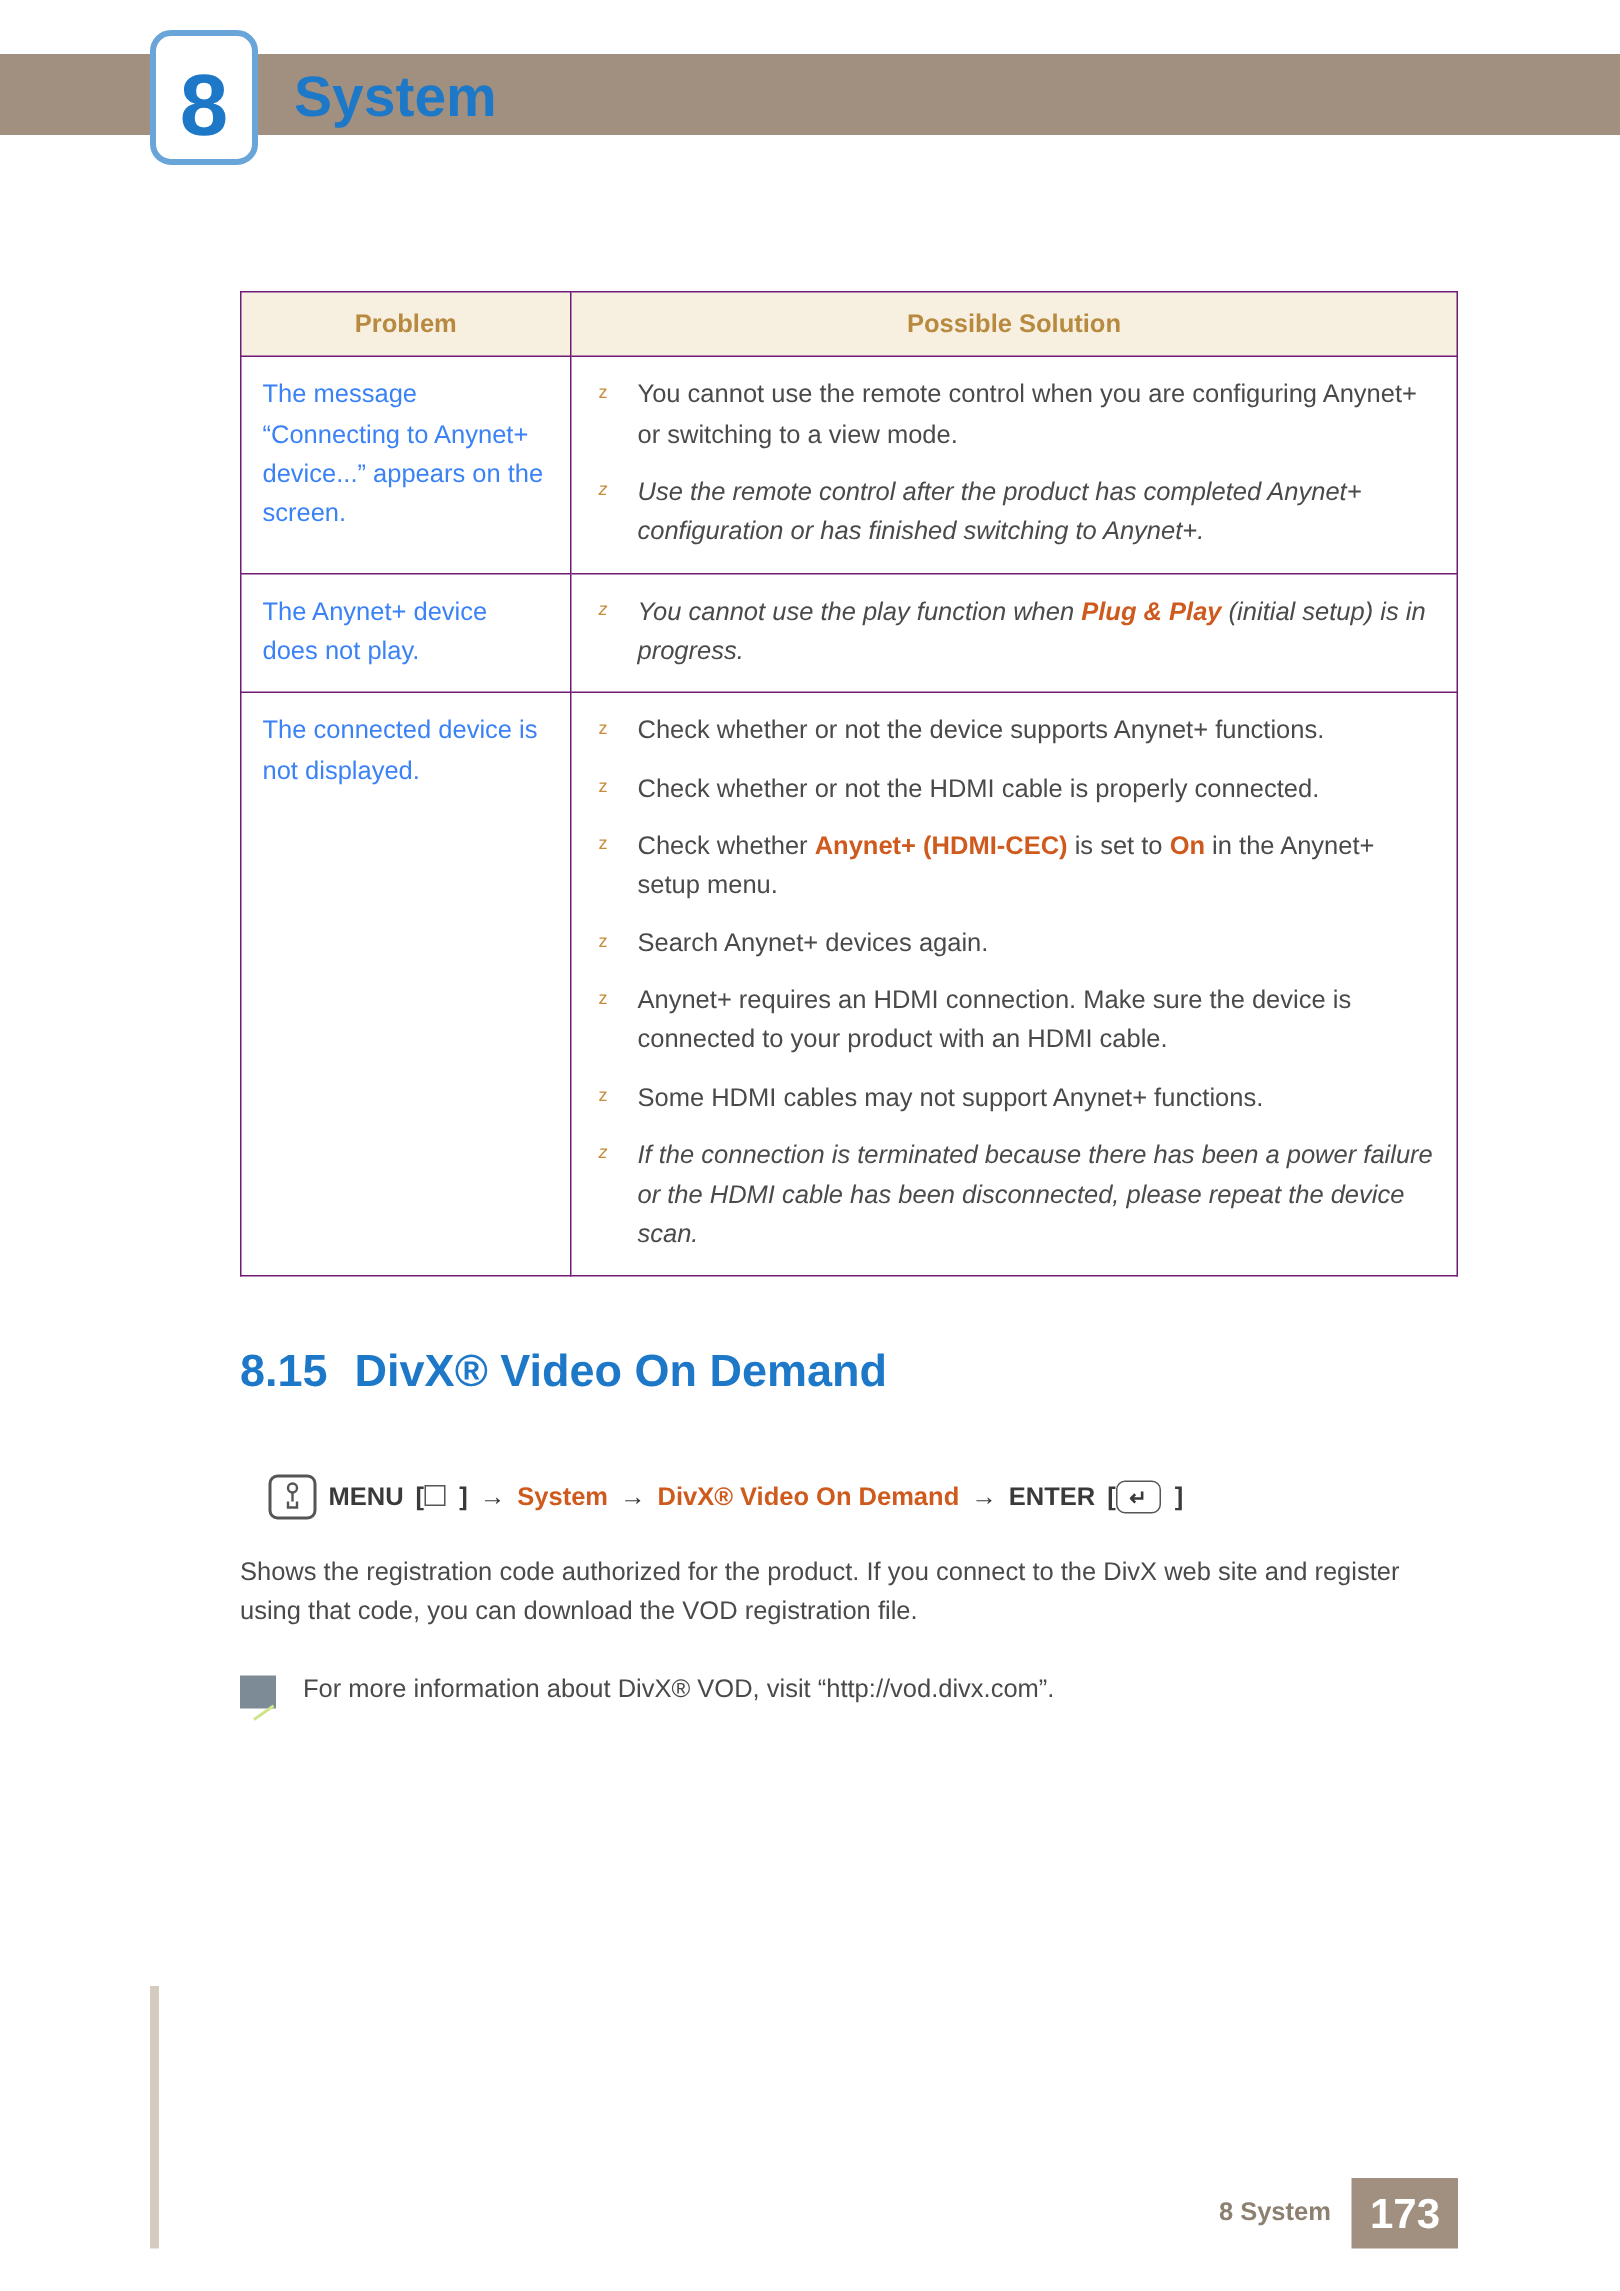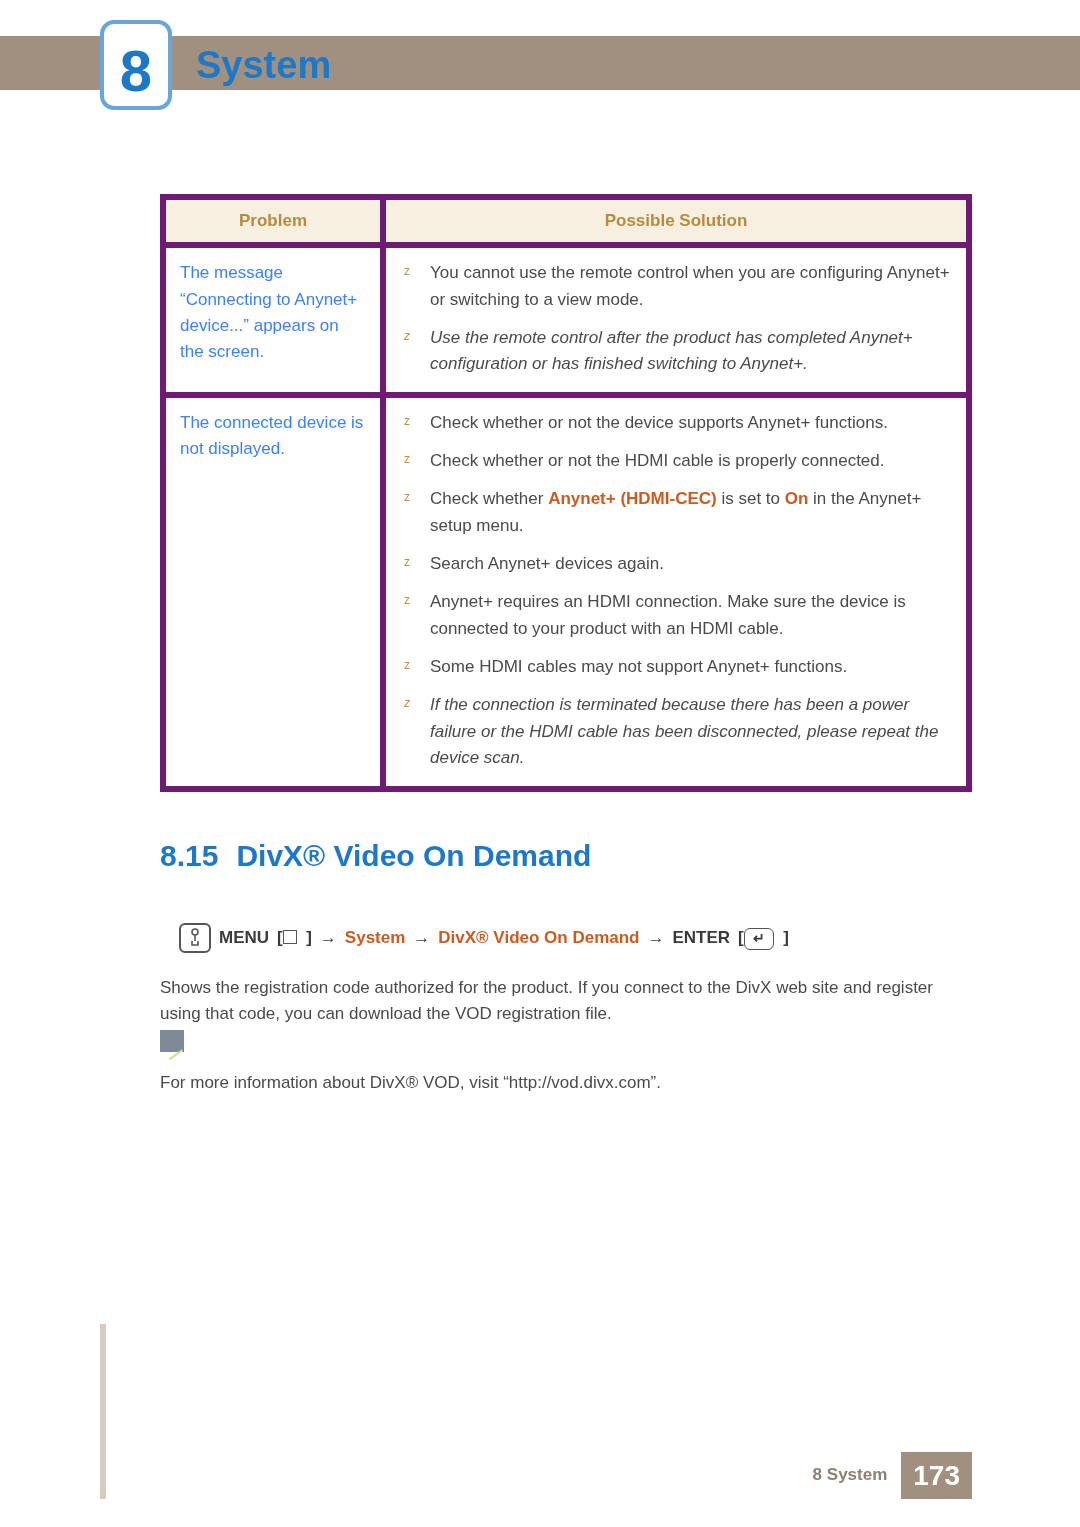--- a/index.html
+++ b/index.html
@@ -54,21 +54,21 @@
     left: 160px;
     right: 108px;
   }
 
   table.troubleshoot {
     border-collapse: collapse;
     width: 100%;
     font-size: 17px;
   }
   table.troubleshoot th, table.troubleshoot td {
-    border: 6px solid #701a75;
+    border: 1px solid #701a75;
     vertical-align: top;
   }
   table.troubleshoot th {
     background: #f7efe0;
     color: #b78a3f;
     font-weight: bold;
     text-align: center;
     padding: 8px 6px;
   }
   table.troubleshoot td.problem-cell {
@@ -141,24 +141,24 @@
     font-size: 14px;
     font-weight: bold;
   }
 
   .body-text {
     margin-top: 22px;
     color: #4a4a4a;
   }
 
   .note-row {
+    margin-top: 26px;
     display: flex;
     gap: 18px;
-    align-items: flex-start;
-    flex-direction: column;
+    align-items: center;
   }
   .note-icon {
     width: 24px; height: 22px;
     background: #7d8b96;
     position: relative;
     flex-shrink: 0;
     margin-top: 2px;
   }
   .note-icon::after {
     content: "";
@@ -219,20 +219,30 @@
         <th>Possible Solution</th>
       </tr>
     </thead>
     <tbody>
       <tr>
         <td class="problem-cell">The message “Connecting to Anynet+ device...” appears on the screen.</td>
         <td class="solution-cell">
           <ul class="sol-list">
             <li>You cannot use the remote control when you are configuring Anynet+ or switching to a view mode.</li>
             <li>Use the remote control after the product has completed Anynet+ configuration or has finished switching to Anynet+.</li>
+          </ul>
+        </td>
+      </tr>
+      <tr>
+        <td class="problem-cell">The Anynet+ device does not play.</td>
+        <td class="solution-cell">
+          <ul class="sol-list">
+            <li>
+              <span>You cannot use the play function when </span><span class="hl">Plug &amp; Play</span><span> (initial setup) is in progress.</span>
+            </li>
           </ul>
         </td>
       </tr>
       <tr>
         <td class="problem-cell">The connected device is not displayed.</td>
         <td class="solution-cell">
           <ul class="sol-list">
             <li>Check whether or not the device supports Anynet+ functions.</li>
             <li>Check whether or not the HDMI cable is properly connected.</li>
             <li>

